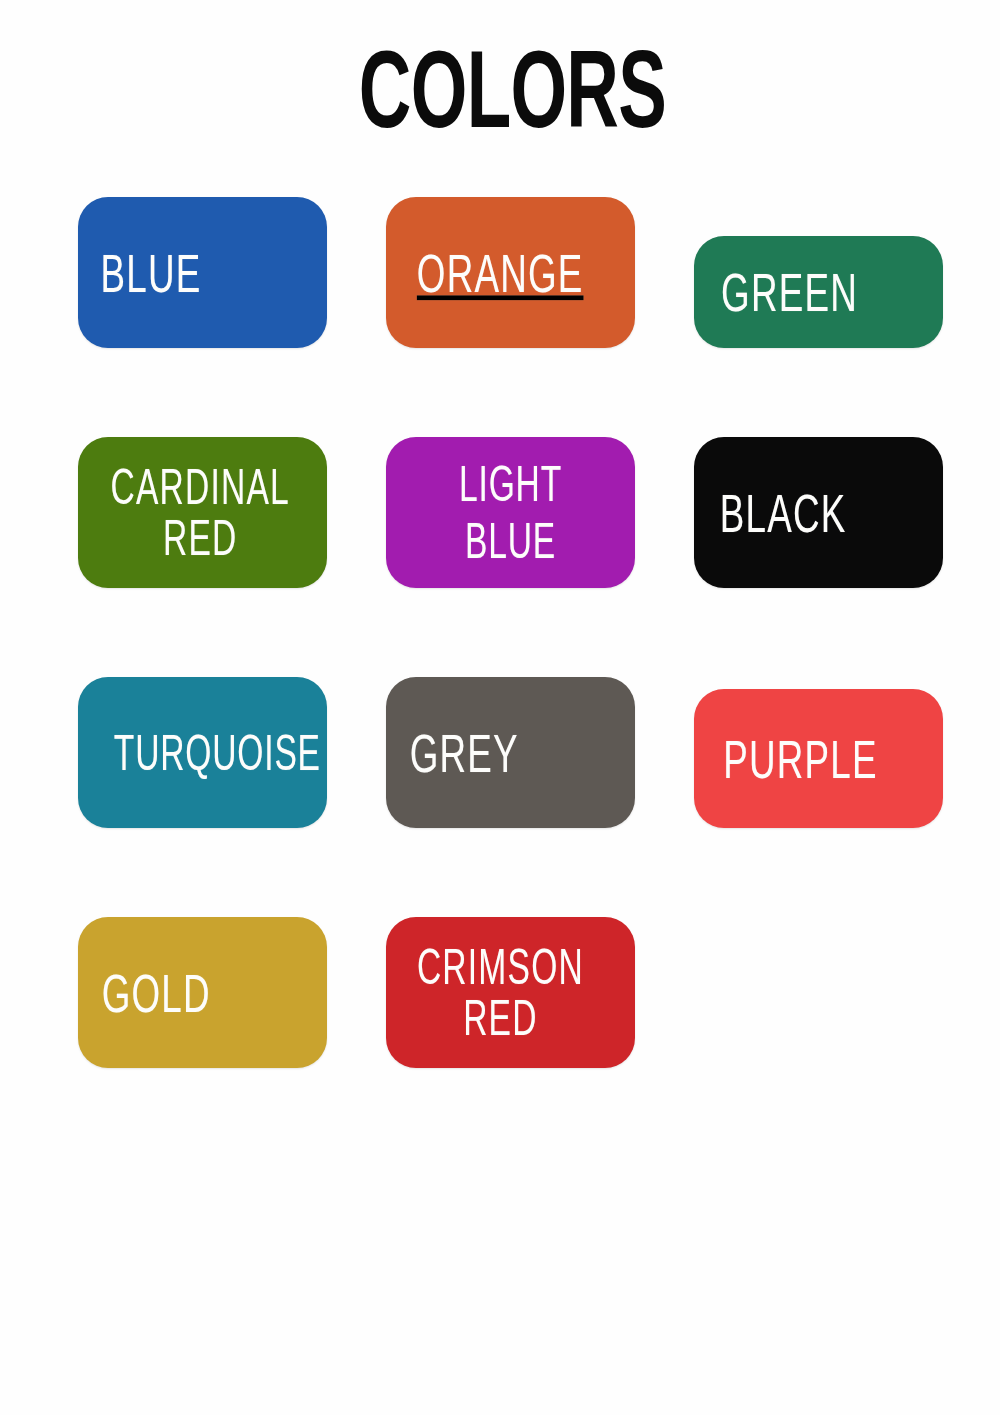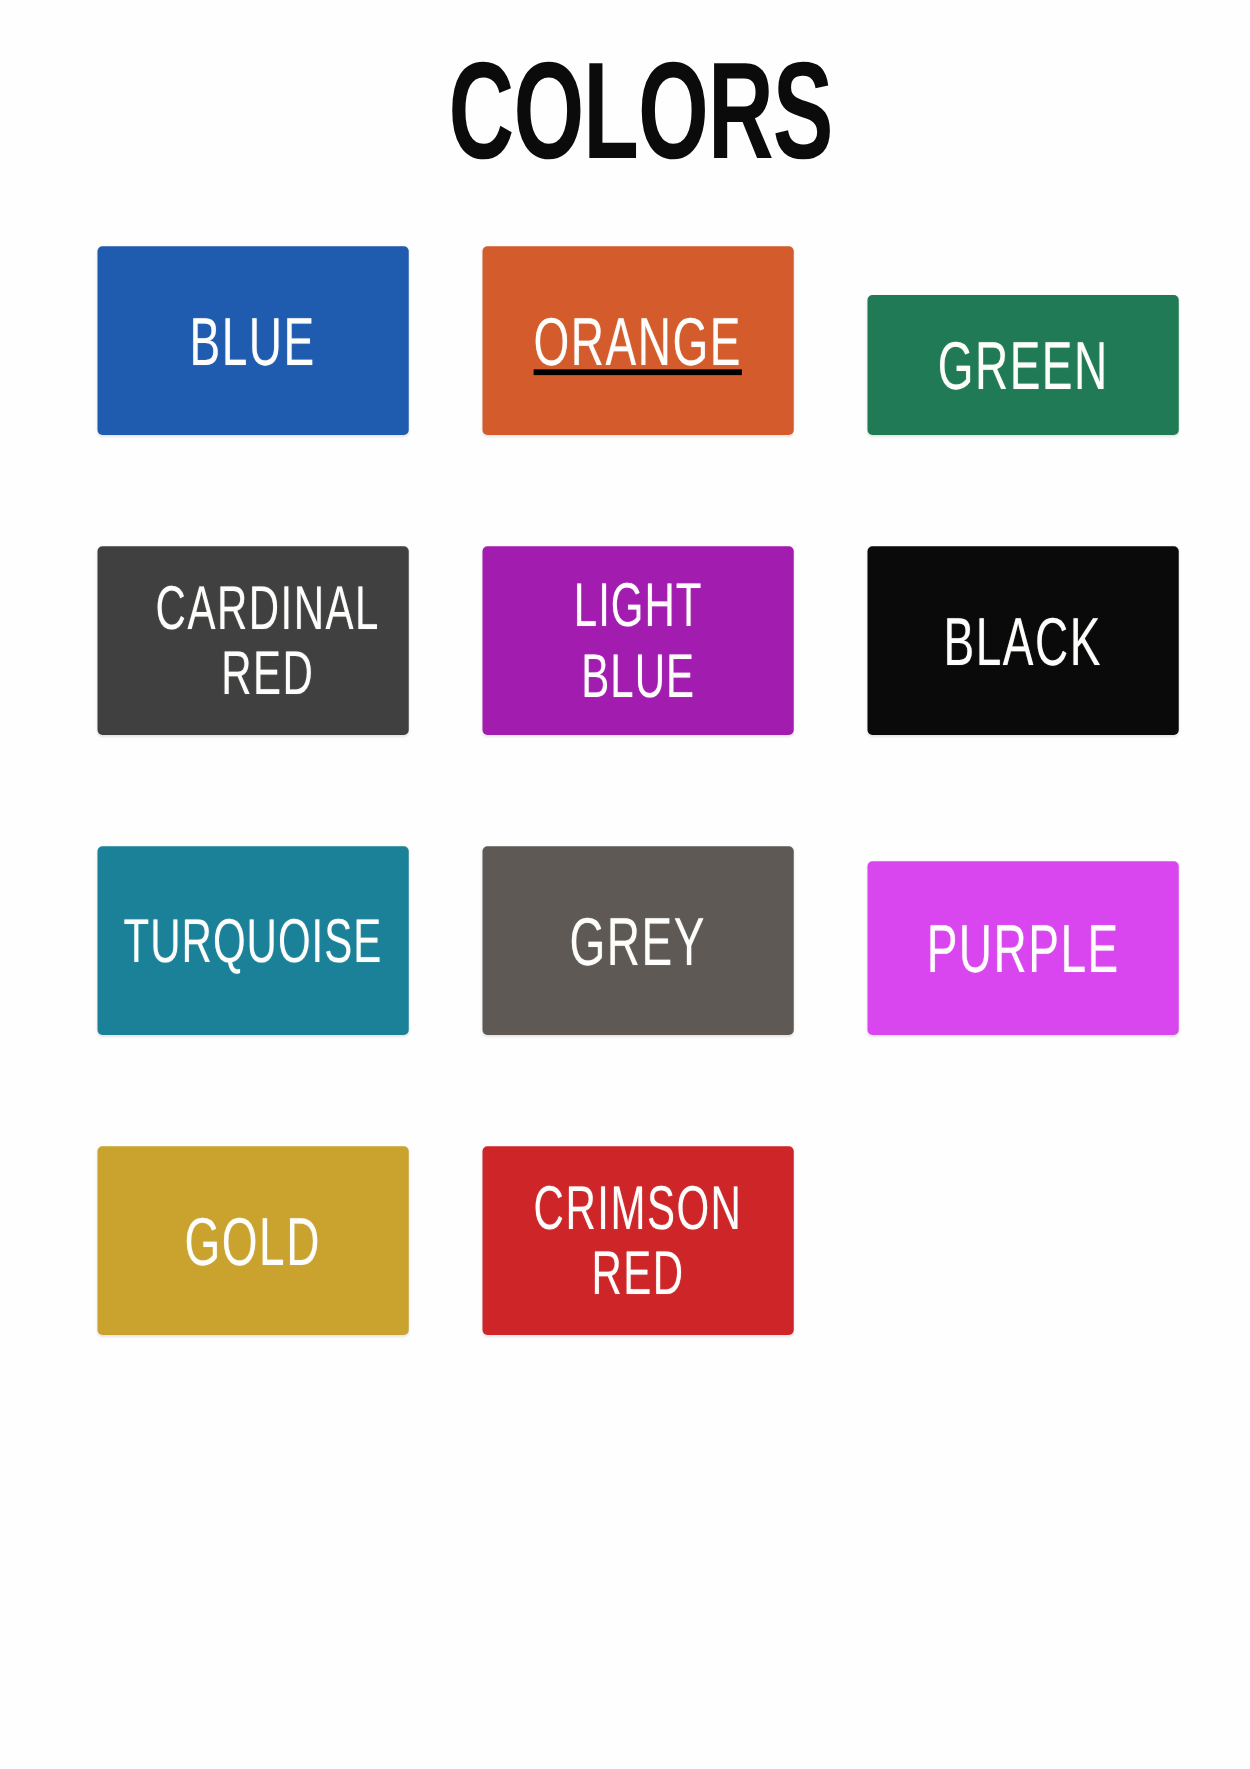--- a/index.html
+++ b/index.html
@@ -55,24 +55,24 @@
     width: 864px;
     display: grid;
     grid-template-columns: repeat(3, 249px);
     grid-auto-rows: 151px;
     column-gap: 59px;
     row-gap: 89px;
   }
 
   .swatch {
     position: relative;
-    border-radius: 4px;
+    border-radius: 30px;
     display: flex;
     align-items: center;
-    justify-content: center;
+    justify-content: flex-start;
     overflow: hidden;
     box-shadow: 0 1px 2px rgba(0,0,0,0.10);
   }
 
   .swatch-label {
     color: #fdfdfb;
     font-family: "Liberation Sans", sans-serif;
     font-weight: 400;
     font-size: 46px;
     line-height: 48px;
@@ -108,37 +108,37 @@
 
   <div class="swatch" style="background: rgb(31, 91, 175);">
         <span class="swatch-label" style="color: rgb(253, 253, 251);">BLUE</span>
       </div>
       <div class="swatch" style="background: rgb(211, 91, 44); text-decoration: underline;">
         <span class="swatch-label" style="color: rgb(253, 253, 251);">ORANGE</span>
       </div>
       <div class="swatch" style="background: rgb(31, 122, 85); margin-top: 39px;">
         <span class="swatch-label" style="color: rgb(253, 253, 251);">GREEN</span>
       </div>
-      <div class="swatch" style="background: #404040; padding-left: 24px;">
+      <div class="swatch" style="background: #4d7c0f;">
         <span class="swatch-label two-line" style="color: rgb(253, 253, 251);">CARDINAL
 RED</span>
       </div>
       <div class="swatch" style="background: #a21caf;">
         <span class="swatch-label long" style="color: rgb(253, 253, 251);">LIGHT BLUE</span>
       </div>
       <div class="swatch" style="background: rgb(10, 10, 10);">
         <span class="swatch-label" style="color: rgb(253, 253, 251);">BLACK</span>
       </div>
       <div class="swatch" style="background: rgb(26, 129, 153);">
         <span class="swatch-label long" style="color: rgb(253, 253, 251);">TURQUOISE</span>
       </div>
       <div class="swatch" style="background: rgb(94, 89, 84);">
         <span class="swatch-label" style="color: rgb(253, 253, 251);">GREY</span>
       </div>
-      <div class="swatch" style="background: #d946ef; margin-top: 12px;">
+      <div class="swatch" style="background: #ef4444; margin-top: 12px;">
         <span class="swatch-label" style="color: rgb(253, 253, 251);">PURPLE</span>
       </div>
       <div class="swatch" style="background: rgb(201, 163, 46);">
         <span class="swatch-label" style="color: rgb(253, 253, 251);">GOLD</span>
       </div>
       <div class="swatch" style="background: rgb(206, 37, 41);">
         <span class="swatch-label two-line" style="color: rgb(253, 253, 251);">CRIMSON
 RED</span>
       </div>
     </div>

